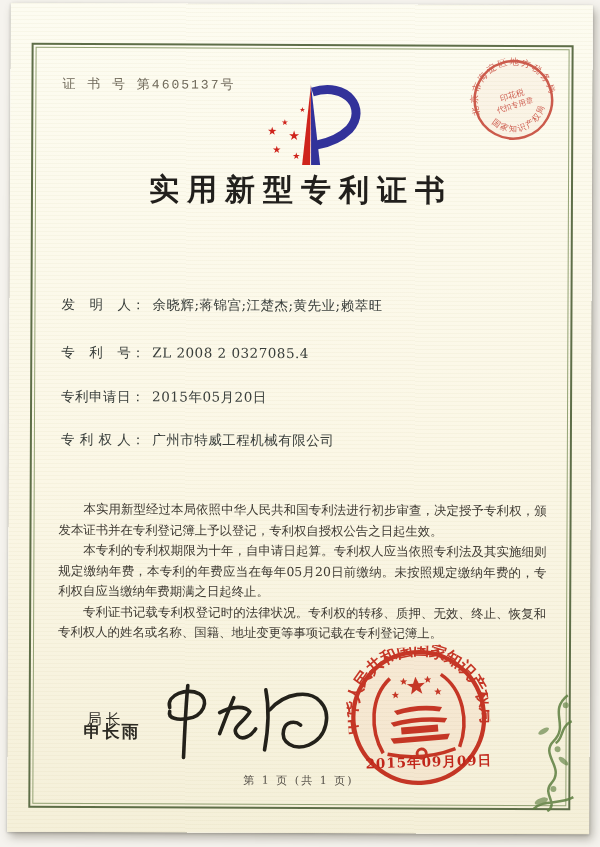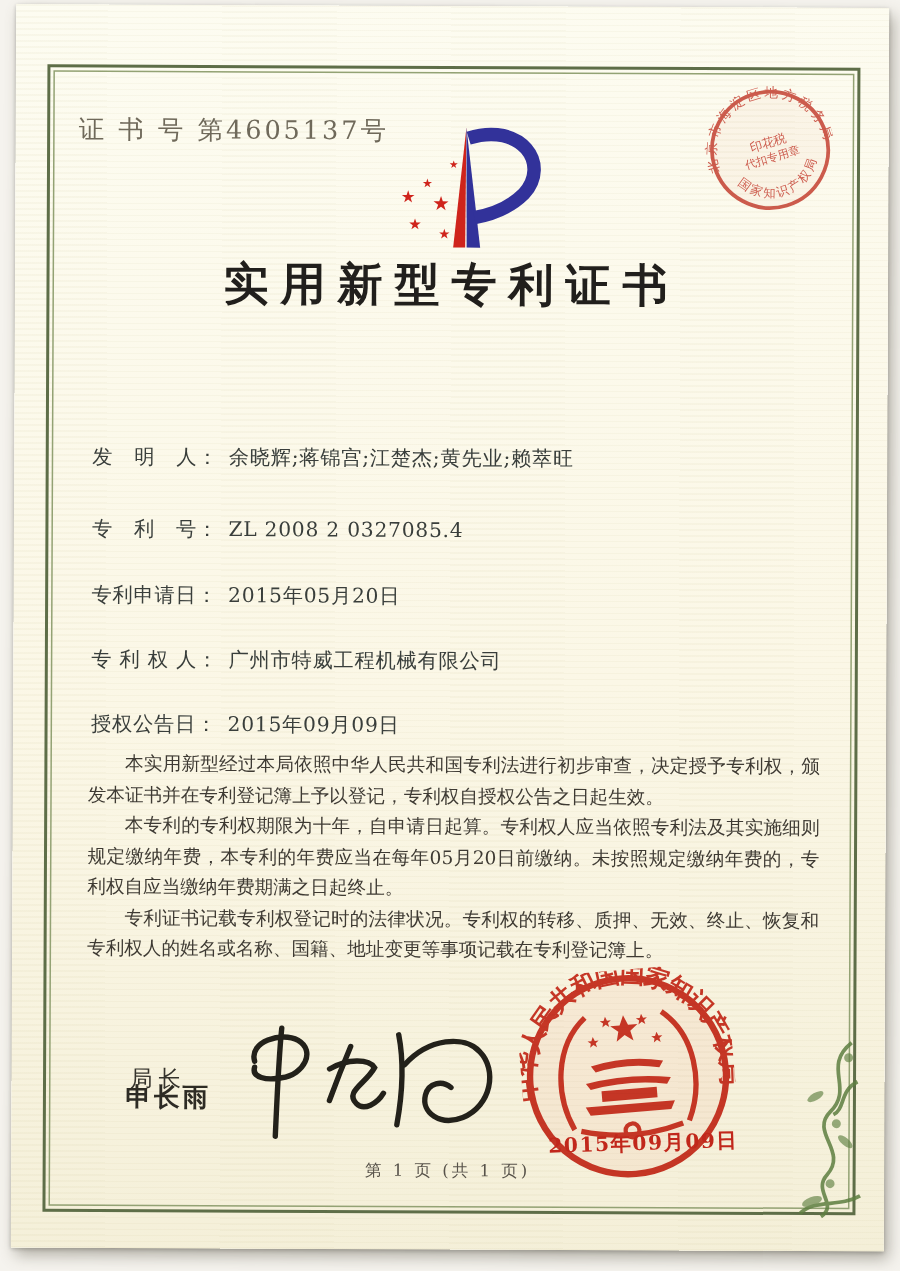--- a/index.html
+++ b/index.html
@@ -8,21 +8,21 @@
   .paper{
     position:absolute;left:9px;top:4px;width:582px;height:829px;
     background:linear-gradient(176deg,#fdfcf1 0%,#fbf7e6 55%,#f4efd8 100%);
     box-shadow:3px 5px 10px rgba(95,90,75,.45), 0 1px 3px rgba(0,0,0,.25);
     transform:rotate(.25deg);
   }
   .paper::before{content:"";position:absolute;inset:0;pointer-events:none;
     background:repeating-linear-gradient(0deg,rgba(185,175,120,.07) 0 1px,transparent 1px 4px);}
   .frame{position:absolute;left:21px;top:40px;right:19px;bottom:24px;border:2px solid #5e6e48;}
   .frame-inner{position:absolute;inset:2px;border:1px solid #93a274;}
-  .cert-no{position:absolute;left:42px;top:72px;font-size:17px;color:#6f695a;letter-spacing:2px;}
+  .cert-no{position:absolute;left:52px;top:72px;font-size:13px;color:#6f695a;letter-spacing:2px;font-family:Liberation Mono, monospace;}
   .title{position:absolute;left:0;top:166px;width:100%;text-align:center;
     font-size:30px;font-weight:700;letter-spacing:8px;color:#211f1c;}
   .field{position:absolute;left:52px;font-size:13.5px;color:#393e3b;letter-spacing:.5px;white-space:nowrap;}
   .f0{top:246px}.f1{top:293px}.f2{top:341px}.f3{top:385px}.f4{top:428px}.f5{top:471px}
   .flabel{margin-right:7px;}
   .body-text{position:absolute;left:50px;right:44px;top:496px;color:#3e3a33;}
   .body-text p{margin:0;font-size:12.4px;line-height:20.5px;text-align:justify;text-indent:2em;}
   .director-title{position:absolute;left:79px;top:707px;font-size:15px;color:#35332c;letter-spacing:4px;}
   .director-name{position:absolute;left:76px;top:717px;font-size:17px;font-weight:600;color:#2d2b24;letter-spacing:2px;}
   .signature{position:absolute;left:150px;top:674px;width:188px;height:88px;}
@@ -83,23 +83,20 @@
     </div>
     <div class="field f2">
       <span class="flabel">专　利　号：</span><span class="fvalue">ZL 2008 2 0327085.4</span>
     </div>
     <div class="field f3">
       <span class="flabel">专利申请日：</span><span class="fvalue">2015年05月20日</span>
     </div>
     <div class="field f4">
       <span class="flabel">专 利 权 人：</span><span class="fvalue">广州市特威工程机械有限公司</span>
     </div>
-    <div class="field f5">
-      <span class="flabel">授权公告日：</span><span class="fvalue">2015年09月09日</span>
-    </div>
 
     <div class="body-text">
       <p>本实用新型经过本局依照中华人民共和国专利法进行初步审查，决定授予专利权，颁发本证书并在专利登记簿上予以登记，专利权自授权公告之日起生效。</p>
       <p>本专利的专利权期限为十年，自申请日起算。专利权人应当依照专利法及其实施细则规定缴纳年费，本专利的年费应当在每年05月20日前缴纳。未按照规定缴纳年费的，专利权自应当缴纳年费期满之日起终止。</p>
       <p>专利证书记载专利权登记时的法律状况。专利权的转移、质押、无效、终止、恢复和专利权人的姓名或名称、国籍、地址变更等事项记载在专利登记簿上。</p>
     </div>
 
     <div class="director-title">局长</div>
     <div class="director-name">申长雨</div>
 

